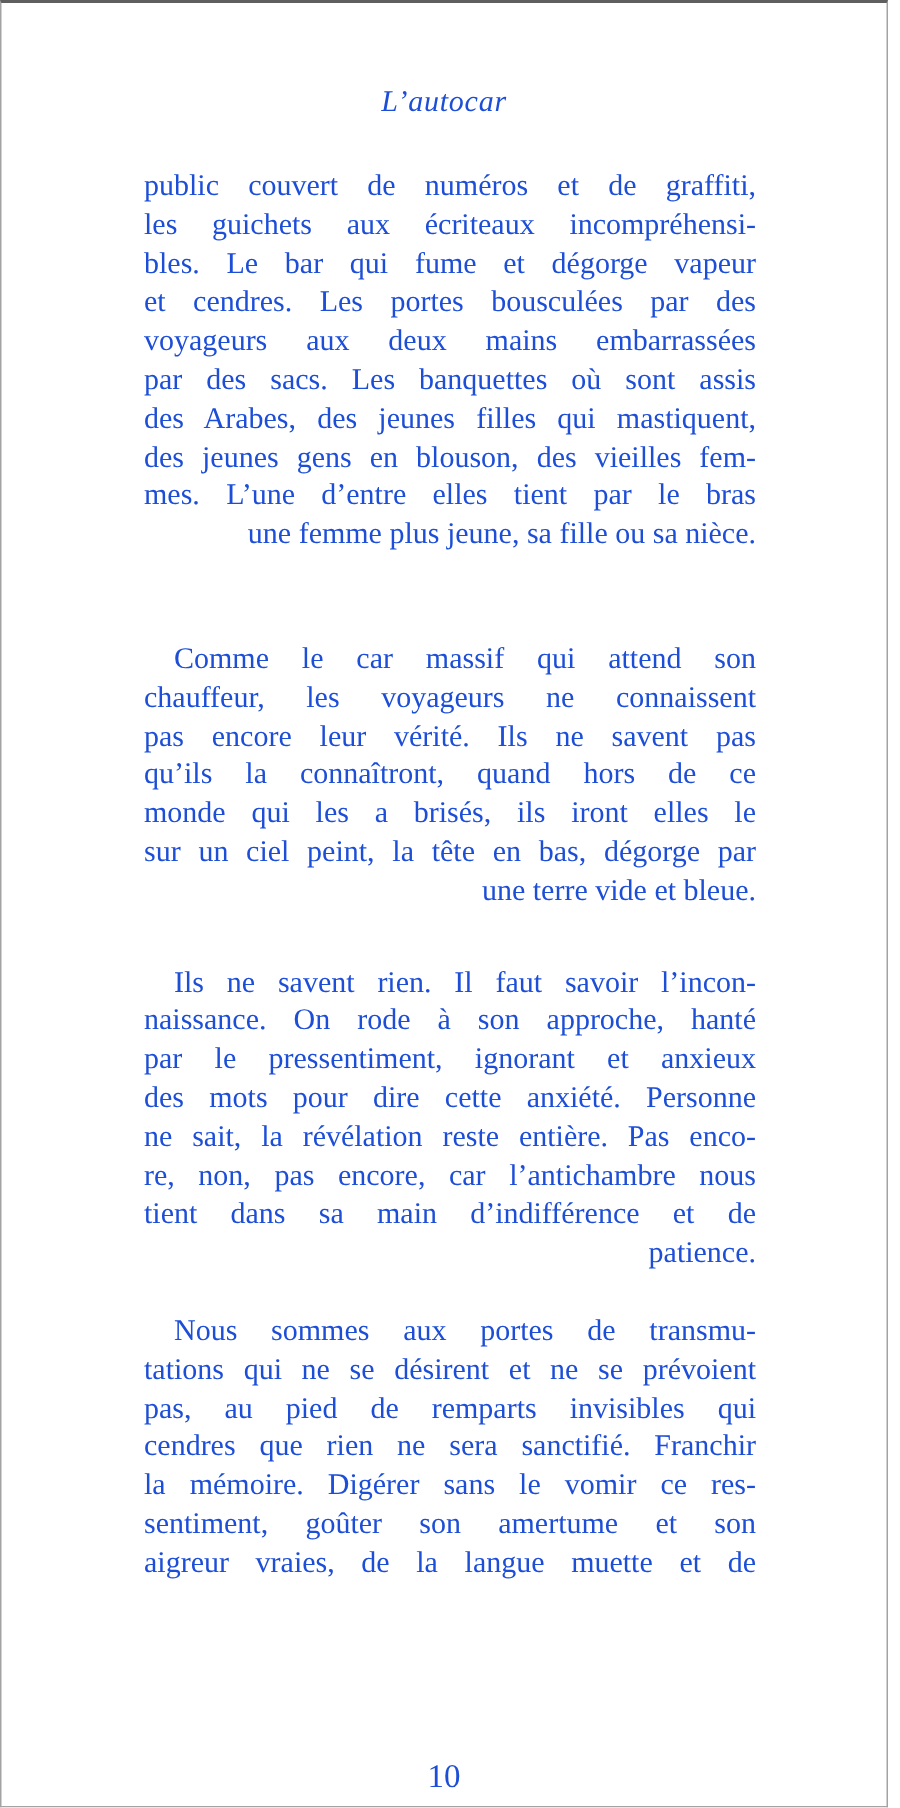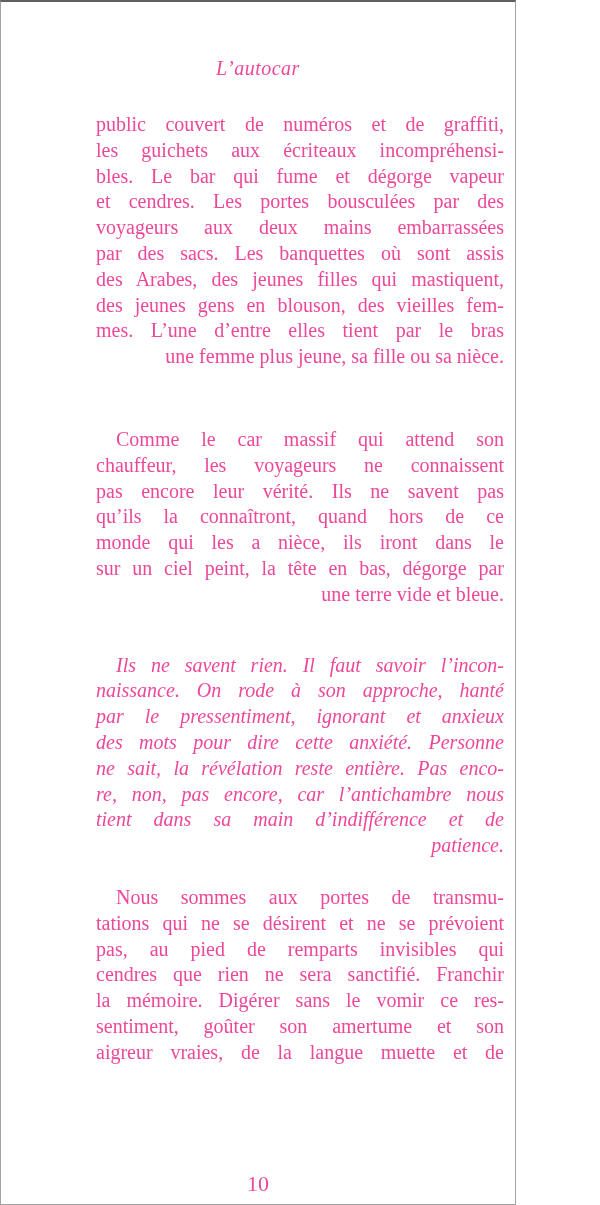--- a/index.html
+++ b/index.html
@@ -2,30 +2,30 @@
 <html><head>
 <meta charset="utf-8">
 <style>
   html, body {
     margin: 0;
     padding: 0;
     background: #ffffff;
   }
   .page {
     position: relative;
-    width: 516px;
+    width: 592px;
     height: 1205px;
     box-sizing: border-box;
     background: #ffffff;
     border-left: 1px solid #a3a3a3;
     border-right: 1px solid #a3a3a3;
     border-bottom: 1px solid #a3a3a3;
     border-top: 2px solid #5f5f5f;
     font-family: "Liberation Serif", "DejaVu Serif", serif;
-    color: #ec4899;
+    color: #1d4ed8;
     overflow: hidden;
     padding-left: 20px;
   }
   .running-title {
     position: absolute;
     top: 54px;
     left: 0;
     width: 100%;
     text-align: center;
     font-style: italic;
@@ -35,21 +35,21 @@
   }
   .text-block {
     position: absolute;
     left: 95px;
     top: 110px;
     width: 408px;
     font-size: 20px;
   }
   .paragraph { margin: 0; padding: 0; }
   .gap-section { margin-top: 57px; }
-  .gap-para-3 { margin-top: 45px; font-style: italic; }
+  .gap-para-3 { margin-top: 35px; }
   .gap-para-4 { margin-top: 26px; }
   .line {
     height: 25.8px;
     line-height: 25.8px;
     white-space: normal;
     text-align: right;
   }
   .line.just {
     text-align: justify;
     text-align-last: justify;
@@ -82,21 +82,21 @@
         <div class="line just">des Arabes, des jeunes filles qui mastiquent,</div>
         <div class="line just">des jeunes gens en blouson, des vieilles fem-</div>
         <div class="line just">mes. L’une d’entre elles tient par le bras</div>
         <div class="line">une femme plus jeune, sa fille ou sa nièce.</div>
       </div>
       <div class="paragraph gap-section">
         <div class="line just indent">Comme le car massif qui attend son</div>
         <div class="line just">chauffeur, les voyageurs ne connaissent</div>
         <div class="line just">pas encore leur vérité. Ils ne savent pas</div>
         <div class="line just">qu’ils la connaîtront, quand hors de ce</div>
-        <div class="line just">monde qui les a nièce, ils iront dans le</div>
+        <div class="line just">monde qui les a brisés, ils iront elles le</div>
         <div class="line just">sur un ciel peint, la tête en bas, dégorge par</div>
         <div class="line">une terre vide et bleue.</div>
       </div>
       <div class="paragraph gap-para-3">
         <div class="line just indent">Ils ne savent rien. Il faut savoir l’incon-</div>
         <div class="line just">naissance. On rode à son approche, hanté</div>
         <div class="line just">par le pressentiment, ignorant et anxieux</div>
         <div class="line just">des mots pour dire cette anxiété. Personne</div>
         <div class="line just">ne sait, la révélation reste entière. Pas enco-</div>
         <div class="line just">re, non, pas encore, car l’antichambre nous</div>

